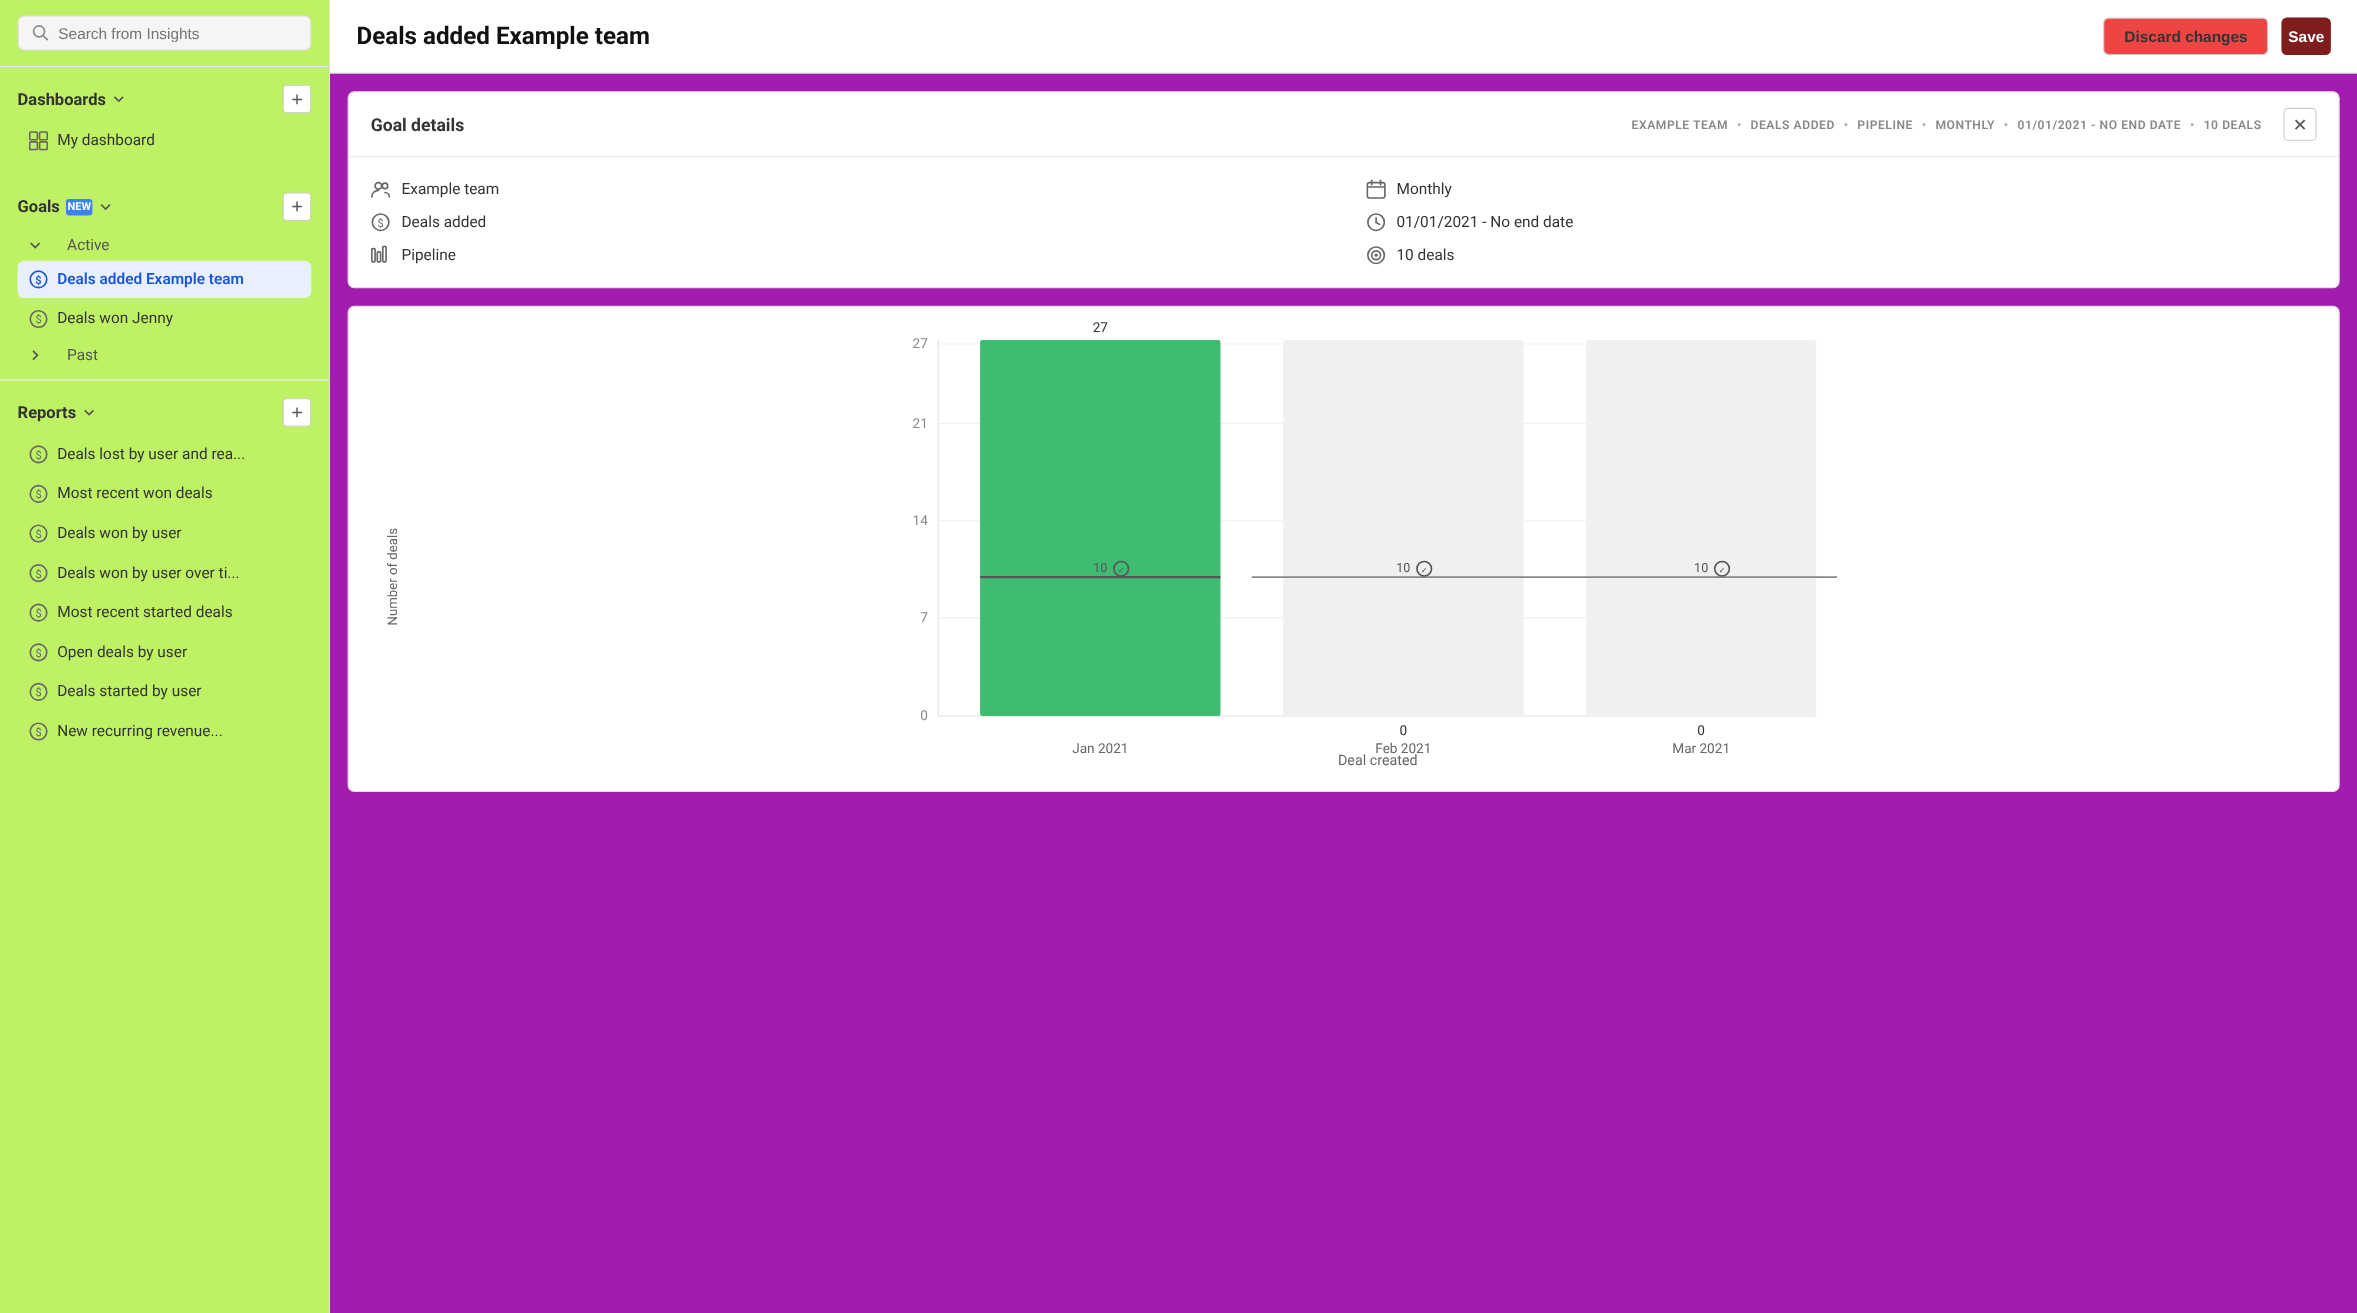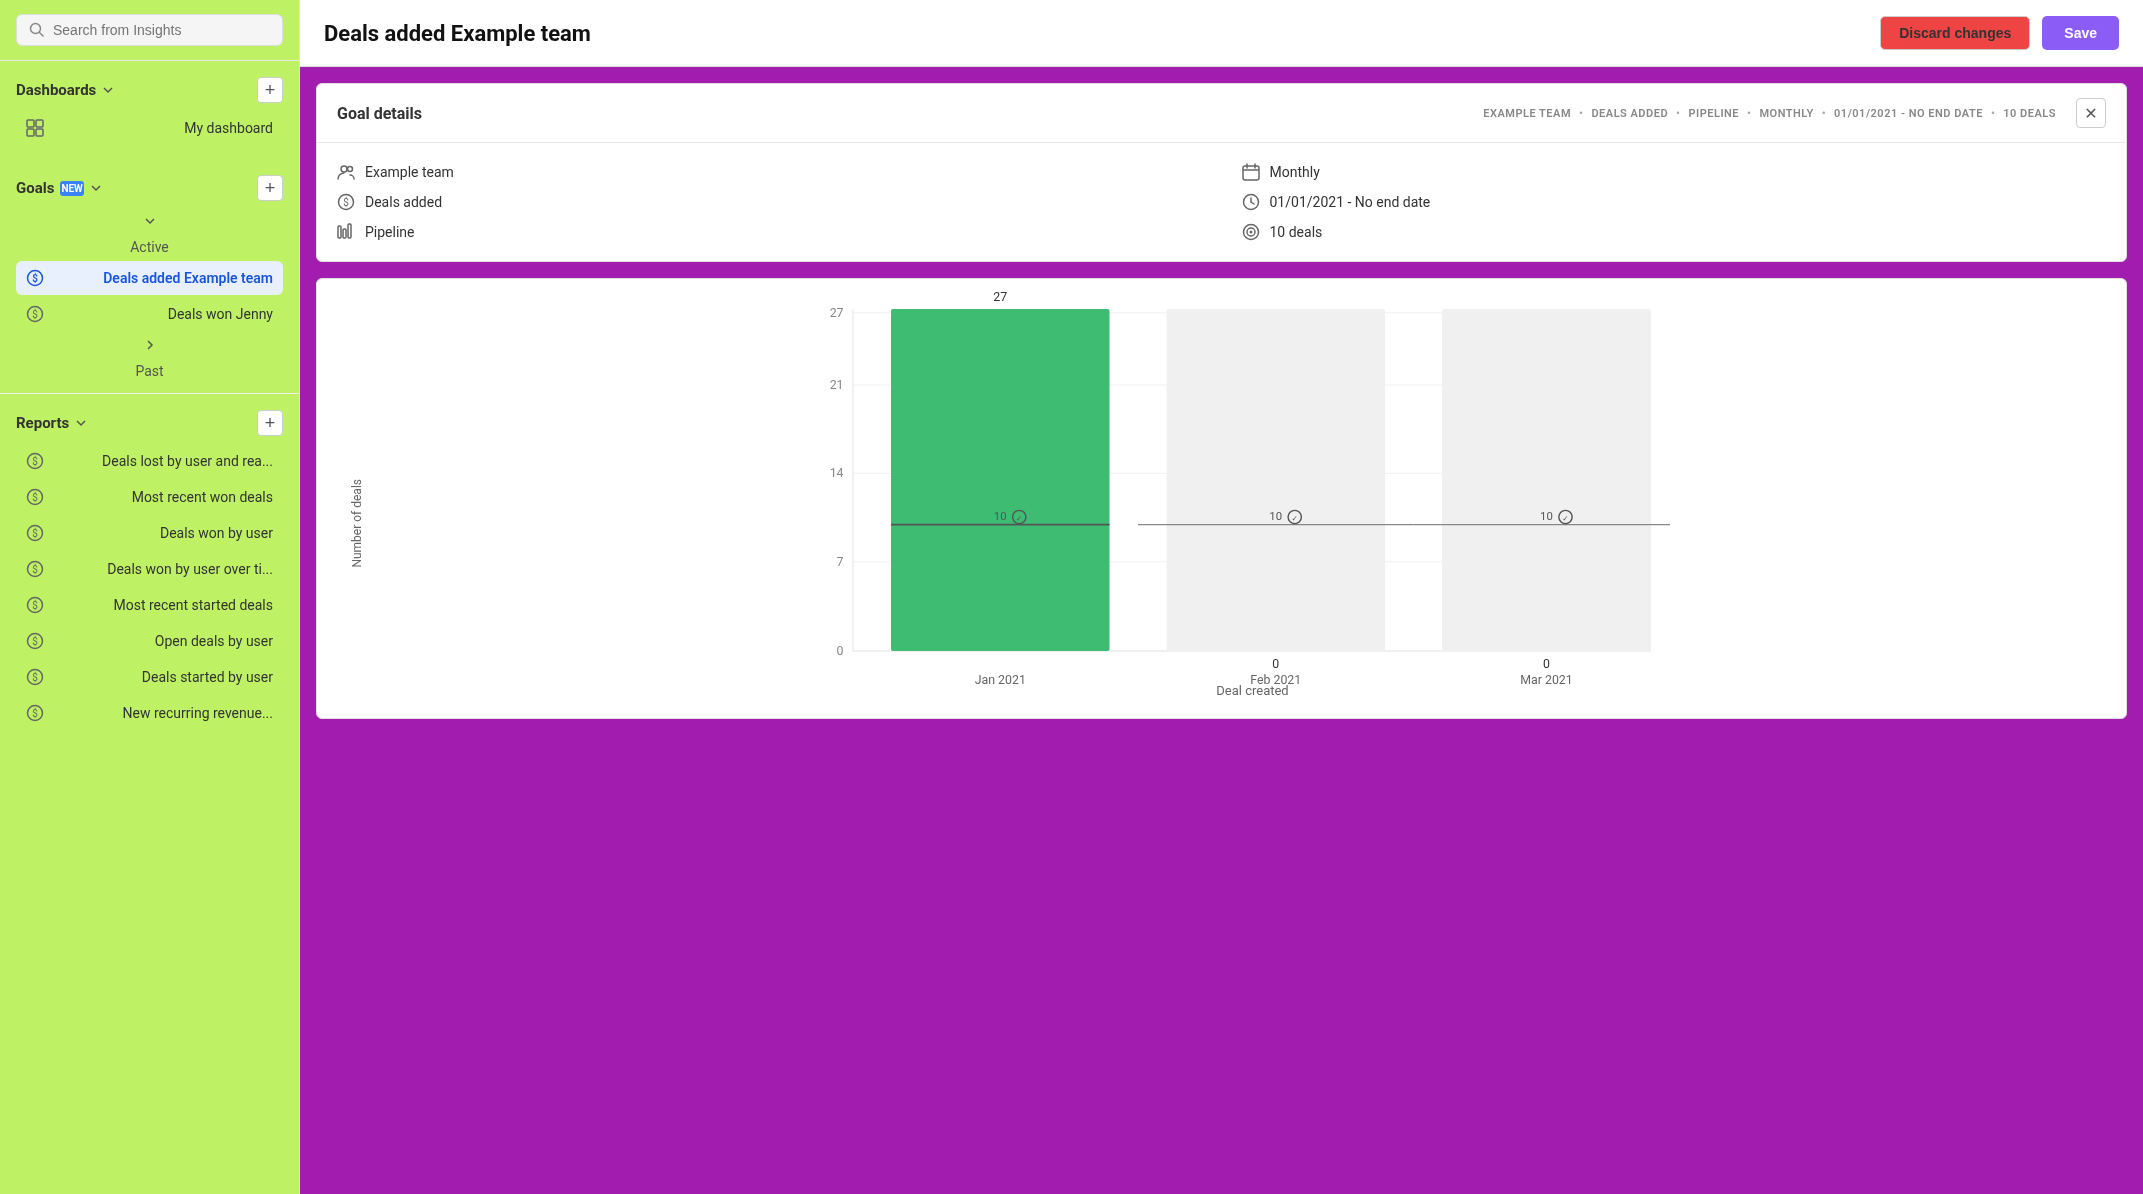--- a/index.html
+++ b/index.html
@@ -80,35 +80,33 @@
     .sidebar-nav-item {
       display: flex;
       align-items: center;
       gap: 8px;
       padding: 8px 10px;
       border-radius: 6px;
       cursor: pointer;
       font-size: 14px;
       color: #333;
       margin-bottom: 2px;
-      justify-content: space-between;
     }
     .sidebar-nav-item.active { background: #e8f0fe; color: #1a56db; font-weight: 600; }
     .sidebar-nav-item.active .deal-icon { color: #1a56db; }
 
     .collapse-row {
       display: flex;
       align-items: center;
-      gap: 12px;
+      gap: 23px;
       padding: 6px 10px;
       cursor: pointer;
       font-size: 14px;
       color: #555;
       border-radius: 4px;
-      flex-direction: column;
     }
 
     .deal-icon {
       color: #666;
       font-size: 16px;
       flex-shrink: 0;
     }
     .reports-section {
       padding: 16px 16px 8px 16px;
       border-top: 1px solid #eee;
@@ -141,24 +139,24 @@
       padding: 8px 18px;
       border: 1px solid #ccc;
       border-radius: 5px;
       background: #ef4444;
       cursor: pointer;
       font-size: 14px;
       font-weight: 600;
       color: #333;
     }
     .btn-save {
-      padding: 8px 22px;
+      padding: 8px 6px;
       border: none;
       border-radius: 5px;
-      background: #8b5cf6;
+      background: #7f1d1d;
       color: #fff;
       cursor: pointer;
       font-size: 14px;
       font-weight: 700;
     }
 
     .content-area {
       flex: 1;
       overflow-y: auto;
       padding: 0;

